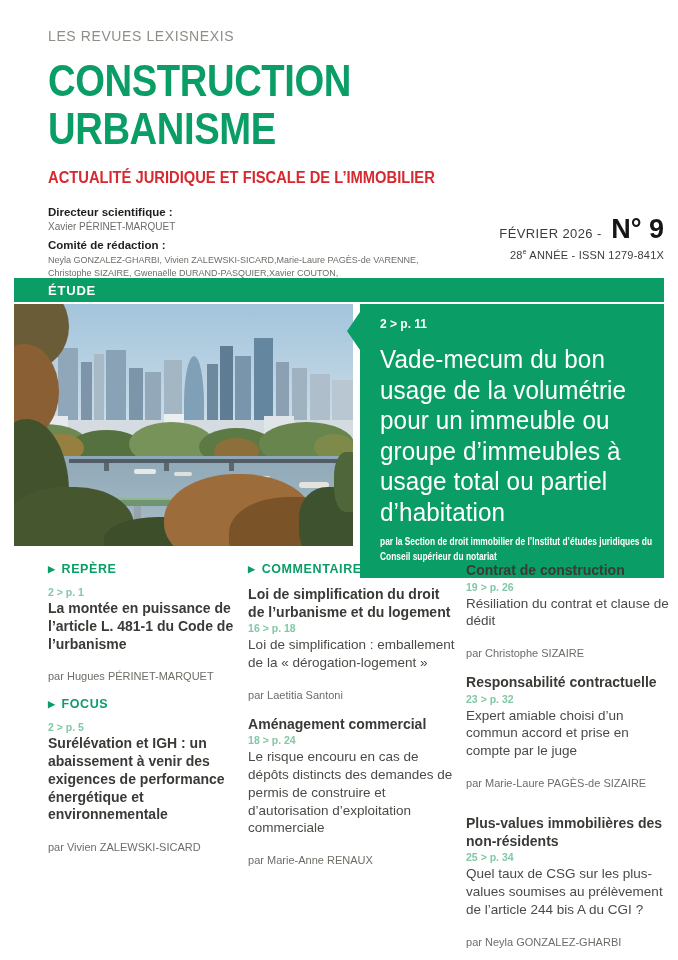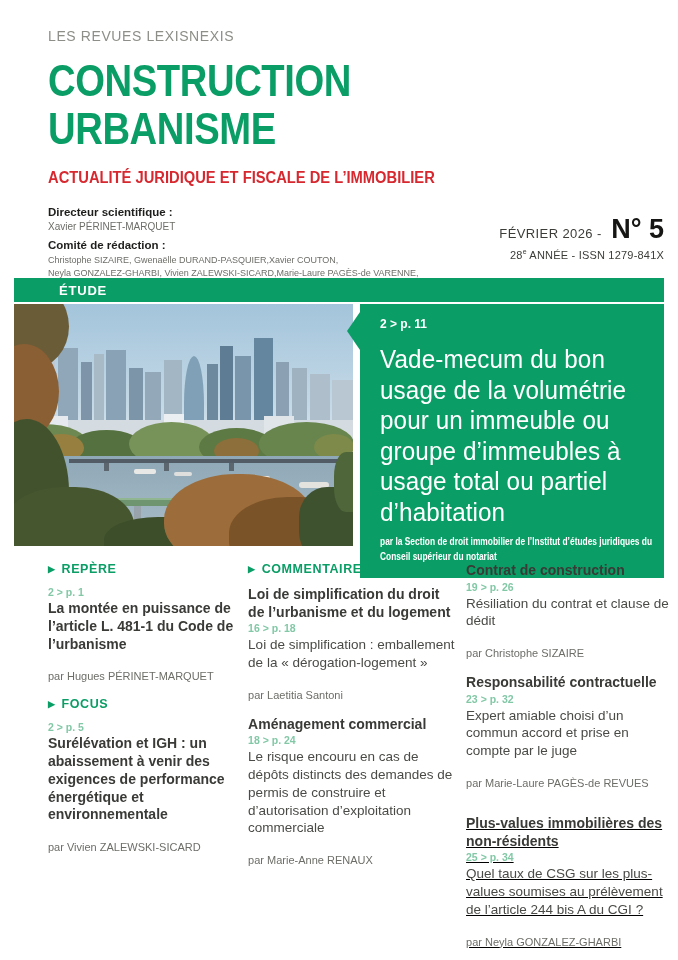--- a/index.html
+++ b/index.html
@@ -22,21 +22,21 @@
   .ed-name  { font-size:10px; color:#6d6d68; margin-bottom:7px; }
   .ed-names div { font-size:9px; color:#6d6d68; line-height:1.4; white-space:nowrap; }
   .issue { text-align:right; padding-top:8px; }
   .issue-date { font-size:13px; color:#3c3c38; letter-spacing:.4px; }
   .issue-no { font-size:27px; font-weight:bold; color:#161614; margin-left:5px; }
   .issue-sub { font-size:11px; color:#3c3c38; margin-top:3px; letter-spacing:.2px; }
   .issue-sub sup { font-size:7px; }
   
   .etude-band { position:absolute; top:278px; left:14px; right:14px; height:24px;
                 background:#0a9e66; color:#fff; display:flex; align-items:center;
-                font-weight:bold; font-size:13px; letter-spacing:.8px; padding-left:45px; }
+                font-weight:bold; font-size:13px; letter-spacing:.8px; padding-left:34px; }
   
   .hero { position:absolute; top:304px; left:14px; right:14px; height:274px; }
   .photo { position:absolute; left:0; top:0; width:339px; height:242px; overflow:hidden;
            background:linear-gradient(#a3c4db, #c6dae7 44%, #d8e4ea 54%); }
   .photo div { position:absolute; }
   .panel { position:absolute; left:346px; right:0; top:0; bottom:0; background:#0a9e66;
            color:#fff; padding:10px 16px 0 20px; }
   .notch { position:absolute; left:-13px; top:8px; width:0; height:0;
            border-top:19px solid transparent; border-bottom:19px solid transparent;
            border-right:13px solid #0a9e66; }
@@ -52,21 +52,21 @@
   .col3 { width:206px; margin-left:10px; }
   .sec-head { color:#0a9e66; font-weight:bold; font-size:12.5px; letter-spacing:.6px;
               margin-bottom:10px; display:flex; align-items:center; }
   .tri { font-size:9px; margin-right:6px; }
   .ref { color:#82c8a6; font-size:10.5px; font-weight:bold; margin-bottom:2px; }
   .t-bold { font-weight:bold; font-size:14px; color:#3a3a37; line-height:1.27; margin-bottom:3px; }
   .t-reg  { font-weight:normal; font-size:13.5px; color:#4a4a46; line-height:1.32; margin-bottom:3px; }
   .category { font-weight:bold; font-size:14px; color:#3a3a37; line-height:1.25; margin-bottom:1px; }
   .byline { font-size:11px; color:#6d6d68; margin-top:17px; margin-bottom:15px; }
   .gap-lg { margin-top:14px; }
-  .gap-xl { margin-top:26px;text-decoration:underline; }
+  .gap-xl { margin-top:26px; }
   
   .footer { position:absolute; left:44px; right:24px; bottom:22px;
             display:flex; justify-content:space-between; align-items:center; }
   .logo { display:flex; align-items:center; }
   .logo-mark { width:34px; height:34px; border-radius:50%; position:relative;
                background:radial-gradient(circle at 64% 36%, #ef5a4c, #c1121c 72%); overflow:hidden; }
   .arc { position:absolute; border:3px solid transparent; border-left-color:#fff; border-radius:50%; }
   .arc1 { left:-2px; top:0; width:32px; height:33px; transform:rotate(14deg); }
   .arc2 { left:3px; top:4px; width:25px; height:26px; transform:rotate(14deg); }
   .arc3 { left:8px; top:8px; width:18px; height:19px; transform:rotate(14deg); }
@@ -92,29 +92,29 @@
       <span>CONSTRUCTION</span>
       <span>URBANISME</span>
     </h1>
     <div class="mag-subtitle">ACTUALITÉ JURIDIQUE ET FISCALE DE L’IMMOBILIER</div>
     <div class="mast-row">
       <div class="editors">
         <div class="ed-label">Directeur scientifique :</div>
         <div class="ed-name">Xavier PÉRINET-MARQUET</div>
         <div class="ed-label">Comité de rédaction :</div>
         <div class="ed-names">
+          <div>Neyla GONZALEZ-GHARBI, Vivien ZALEWSKI-SICARD,Marie-Laure PAGÈS-de VARENNE,</div>
           <div>Christophe SIZAIRE, Gwenaëlle DURAND-PASQUIER,Xavier COUTON,</div>
-          <div>Neyla GONZALEZ-GHARBI, Vivien ZALEWSKI-SICARD,Marie-Laure PAGÈS-de VARENNE,</div>
           <div>Laetitia SANTONI, Marie-Anne RENAUX, David GILLIG</div>
         </div>
       </div>
       <div class="issue">
         <div>
           <span class="issue-date">FÉVRIER 2026 -</span>
-          <span class="issue-no">N° 5</span>
+          <span class="issue-no">N° 9</span>
         </div>
         <div class="issue-sub"><span>28</span><sup>e</sup><span> ANNÉE - ISSN 1279-841X</span></div>
       </div>
     </div>
   </header>
 
   <div class="etude-band">
     <span>ÉTUDE</span>
   </div>
 
@@ -237,21 +237,21 @@
       <div>
         <div class="category">Contrat de construction</div>
         <div class="ref">19 &gt; p. 26</div>
         <div class="t-reg">Résiliation du contrat et clause de dédit</div>
         <div class="byline">par Christophe SIZAIRE</div>
       </div>
       <div>
         <div class="category">Responsabilité contractuelle</div>
         <div class="ref">23 &gt; p. 32</div>
         <div class="t-reg">Expert amiable choisi d’un commun accord et prise en compte par le juge</div>
-        <div class="byline">par Marie-Laure PAGÈS-de REVUES</div>
+        <div class="byline">par Marie-Laure PAGÈS-de SIZAIRE</div>
       </div>
       <div class="gap-xl">
         <div class="category">Plus-values immobilières des non-résidents</div>
         <div class="ref">25 &gt; p. 34</div>
         <div class="t-reg">Quel taux de CSG sur les plus-values soumises au prélèvement de l’article 244 bis A du CGI ?</div>
         <div class="byline">par Neyla GONZALEZ-GHARBI</div>
       </div>
     </section>
   </main>
 

